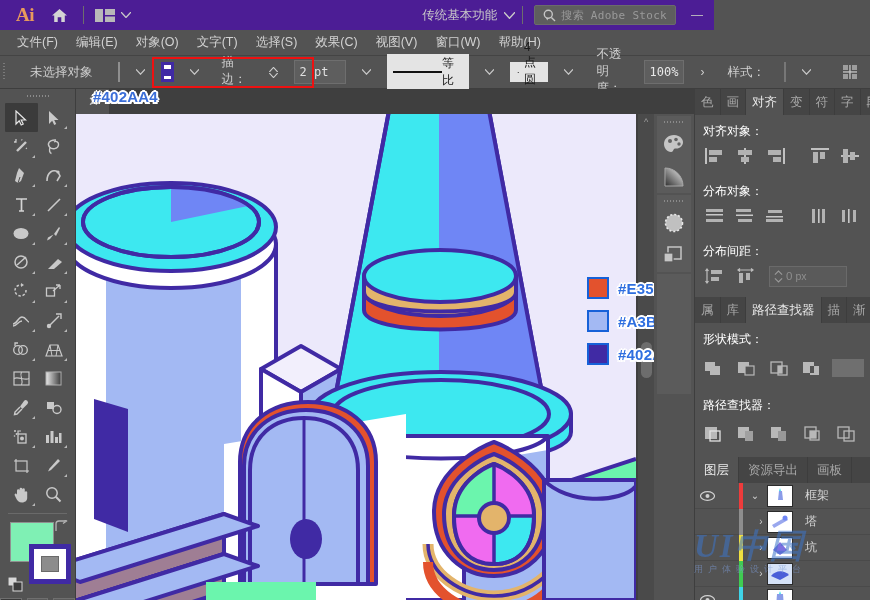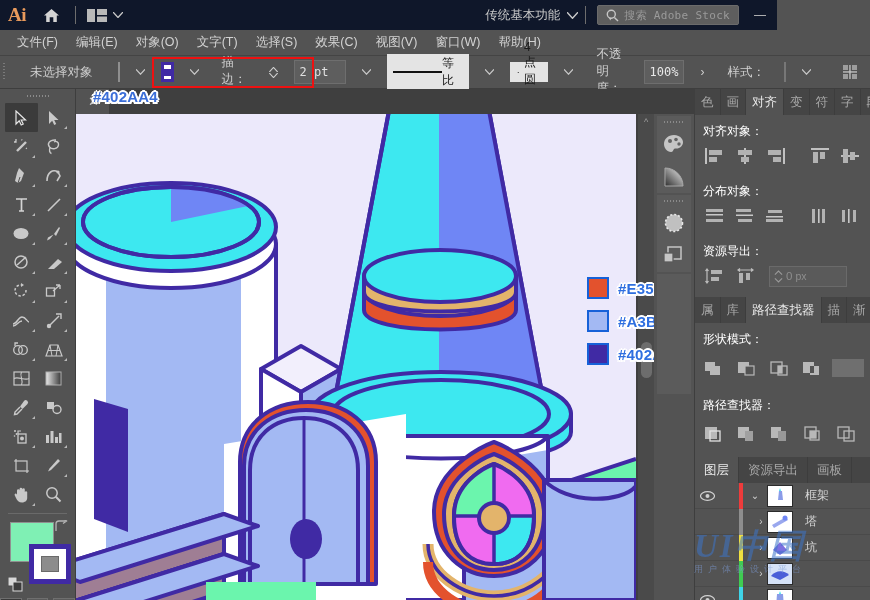--- a/index.html
+++ b/index.html
@@ -6,22 +6,22 @@
   html,body { width:870px; height:600px; overflow:hidden; }
   body {
     font-family: "Liberation Sans", "DejaVu Sans", sans-serif;
     background:#535353; color:#c8c8c8; font-size:12px;
     -webkit-font-smoothing:antialiased;
   }
   #app { position:relative; width:870px; height:600px; }
 
   
   .menubar {
-    position:absolute; left:0; top:0; width:777px; height:30px;
-    background:#0f172a; display:flex; align-items:center;
+    position:absolute; left:0; top:0; width:714px; height:30px;
+    background:#4c1d95; display:flex; align-items:center;padding-left:8px;
   }
   .ai-logo {
     width:34px; height:30px; display:flex; align-items:center; justify-content:center;
     color:#e89a5c; font-size:19px; font-weight:bold; font-family:"Liberation Serif", serif;
     letter-spacing:-0.5px;
   }
   .home-ico { width:34px; height:30px; display:flex; align-items:center; justify-content:center; }
   .vsep { width:1px; height:18px; background:#6d6d6d; margin:0 7px; }
   .arrange-btn { display:flex; align-items:center; gap:6px; padding:0 4px; height:30px; }
   .menubar-spacer { flex:1; }
@@ -830,21 +830,21 @@
             </svg>
         </div>
         <div class="pbtn">
           <svg width="18" height="16" viewBox="0 0 18 16">
               <rect x="1" y="2" width="3" height="12" fill="#b2b2b2"></rect>
               <rect x="7" y="1" width="1.6" height="14" fill="#c8c8c8"></rect>
               <rect x="12" y="2" width="3" height="12" fill="#b2b2b2"></rect>
             </svg>
         </div>
       </div>
-      <div class="psec-title">资源导出：</div>
+      <div class="psec-title">分布间距：</div>
       <div class="prow">
         <div class="pbtn">
           <svg width="20" height="16" viewBox="0 0 20 16">
               <path d="M2 2 L2 14 M0.5 3 L2 1 L3.5 3 M0.5 13 L2 15 L3.5 13" stroke="#bdbdbd" stroke-width="1.2" fill="none"></path>
               <rect x="6" y="2" width="11" height="4" fill="#b2b2b2"></rect>
               <rect x="6" y="9" width="8" height="4" fill="#b2b2b2"></rect>
             </svg>
         </div>
         <div class="pbtn">
           <svg width="20" height="16" viewBox="0 0 20 16">

